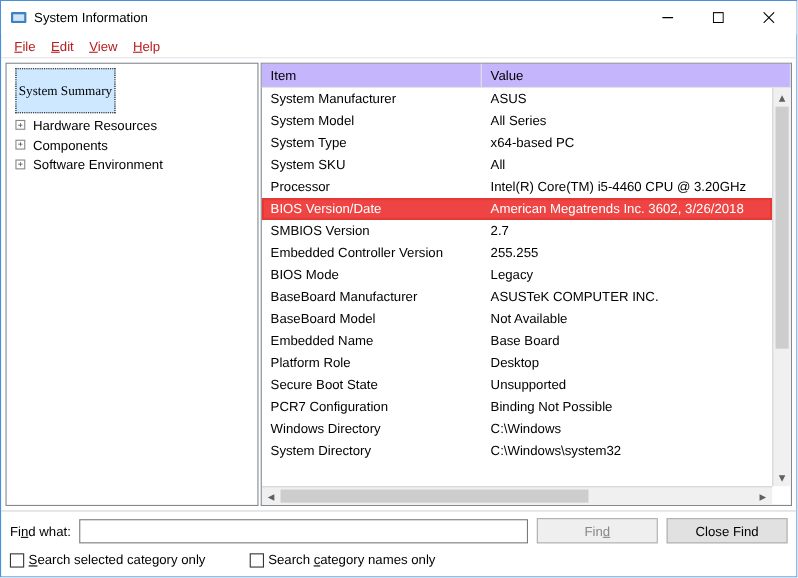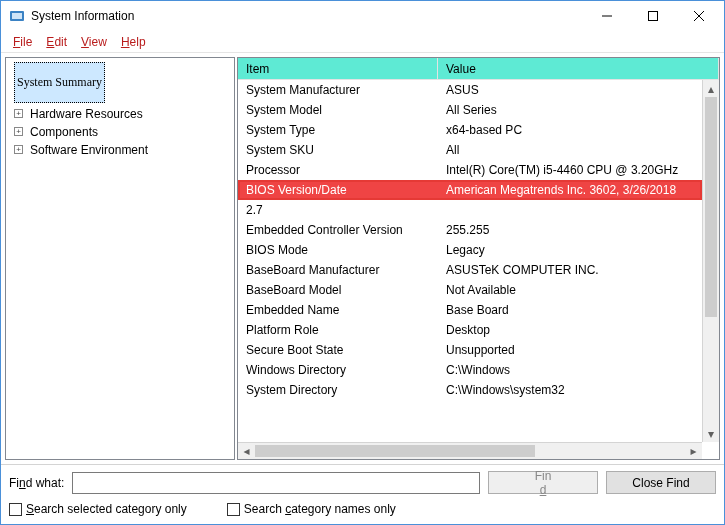--- a/index.html
+++ b/index.html
@@ -13,21 +13,21 @@
   .menubar { height: 22px; display: flex; align-items: center; padding: 0 6px; gap: 2px; color: #b91c1c; border-bottom: 1px solid #e5e5e5; }
   .menuitem { padding: 2px 6px; cursor: default; }
   .menuitem .ul { text-decoration: underline; }
   .content { flex: 1; display: flex; padding: 4px; gap: 2px; min-height: 0; }
   .leftpanel { width: 230px; border: 1px solid #828790; background: #fff; padding: 2px 0; overflow: hidden; }
   .tree-root { padding: 2px 8px; }
   .tree-root .sel { background: #cde8ff; border: 1px dotted #000; display: inline-block; padding: 12px 2px; font-family: Liberation Serif, serif; }
   .tree-child { padding: 2px 0 2px 24px; position: relative; }
   .tree-exp { position: absolute; left: 8px; top: 4px; width: 9px; height: 9px; border: 1px solid #888; display: flex; align-items: center; justify-content: center; font-size: 8px; line-height: 1; color: #444; background: #fff; }
   .rightpanel { flex: 1; border: 1px solid #828790; background: #fff; display: flex; flex-direction: column; position: relative; min-width: 0; }
-  .listheader { height: 22px; display: flex; align-items: center; background: #5eead4; border-bottom: 1px solid #e3e3e3; }
+  .listheader { height: 22px; display: flex; align-items: center; background: #c4b5fd; border-bottom: 1px solid #e3e3e3; }
   .listheader .col { padding: 3px 8px; border-right: 1px solid #e3e3e3; height: 100%; display: flex; align-items: center; }
   .col-item { width: 200px; }
   .col-value { flex: 1; }
   .listbody { flex: 1; overflow: hidden; position: relative; }
   .row { height: 20px; display: flex; align-items: center; white-space: nowrap; }
   .row .cell { padding: 0 8px; height: 100%; display: flex; align-items: center; }
   .row .cell-item { width: 200px; }
   .row .cell-value { flex: 1; overflow: hidden; }
   .row.sel { background: #ef4444; color: #fff; }
   .row.hl { outline: 2px solid #e53935; outline-offset: -2px; }
@@ -37,21 +37,21 @@
   .vthumb { position: absolute; left: 2px; right: 2px; top: 0; height: 220px; background: #cdcdcd; }
   .hscroll { position: absolute; left: 0; right: 17px; bottom: 0; height: 17px; background: #f0f0f0; border-top: 1px solid #d4d4d4; display: flex; }
   .harrow { width: 17px; display: flex; align-items: center; justify-content: center; color: #606060; }
   .htrack { flex: 1; position: relative; }
   .hthumb { position: absolute; top: 2px; bottom: 2px; left: 0; width: 280px; background: #cdcdcd; }
   .listbody-inner { position: absolute; left: 0; top: 0; right: 17px; bottom: 17px; overflow: hidden; }
   .findbar { border-top: 1px solid #d4d4d4; padding: 6px 8px 8px 8px; display: flex; flex-direction: column; gap: 8px; }
   .findrow1 { display: flex; align-items: center; gap: 8px; }
   .findlabel { white-space: nowrap; }
   .findinput { flex: 1; height: 22px; border: 1px solid #7a7a7a; padding: 0 4px; background: #fff; }
-  .findbtn { width: 110px; height: 23px; border: 1px solid #adadad; background: #e1e1e1; display: flex; align-items: center; justify-content: center; flex-direction: column; }
+  .findbtn { width: 110px; height: 23px; border: 1px solid #adadad; background: #e1e1e1; display: flex; align-items: center; justify-content: center; }
   .findbtn.disabled { color: #888; background: #efefef; }
   .findrow2 { display: flex; align-items: center; gap: 40px; }
   .chk { display: flex; align-items: center; gap: 4px; }
   .chkbox { width: 13px; height: 13px; border: 1px solid #333; background: #fff; }
 </style>
 </head>
 <body>
 
 <div class="window">
 
@@ -125,20 +125,21 @@
             </div>
             <div class="row">
               <div class="cell cell-item">Processor</div>
               <div class="cell cell-value">Intel(R) Core(TM) i5-4460  CPU @ 3.20GHz</div>
             </div>
             <div class="row sel hl">
               <div class="cell cell-item">BIOS Version/Date</div>
               <div class="cell cell-value">American Megatrends Inc. 3602, 3/26/2018</div>
             </div>
             <div class="row">
+              <div class="cell cell-item">SMBIOS Version</div>
               <div class="cell cell-value">2.7</div>
             </div>
             <div class="row">
               <div class="cell cell-item">Embedded Controller Version</div>
               <div class="cell cell-value">255.255</div>
             </div>
             <div class="row">
               <div class="cell cell-item">BIOS Mode</div>
               <div class="cell cell-value">Legacy</div>
             </div>
@@ -154,20 +155,24 @@
               <div class="cell cell-item">Embedded Name</div>
               <div class="cell cell-value">Base Board</div>
             </div>
             <div class="row">
               <div class="cell cell-item">Platform Role</div>
               <div class="cell cell-value">Desktop</div>
             </div>
             <div class="row">
               <div class="cell cell-item">Secure Boot State</div>
               <div class="cell cell-value">Unsupported</div>
+            </div>
+            <div class="row">
+              <div class="cell cell-item">PCR7 Configuration</div>
+              <div class="cell cell-value">Binding Not Possible</div>
             </div>
             <div class="row">
               <div class="cell cell-item">Windows Directory</div>
               <div class="cell cell-value">C:\Windows</div>
             </div>
             <div class="row">
               <div class="cell cell-item">System Directory</div>
               <div class="cell cell-value">C:\Windows\system32</div>
             </div>
           </div>

